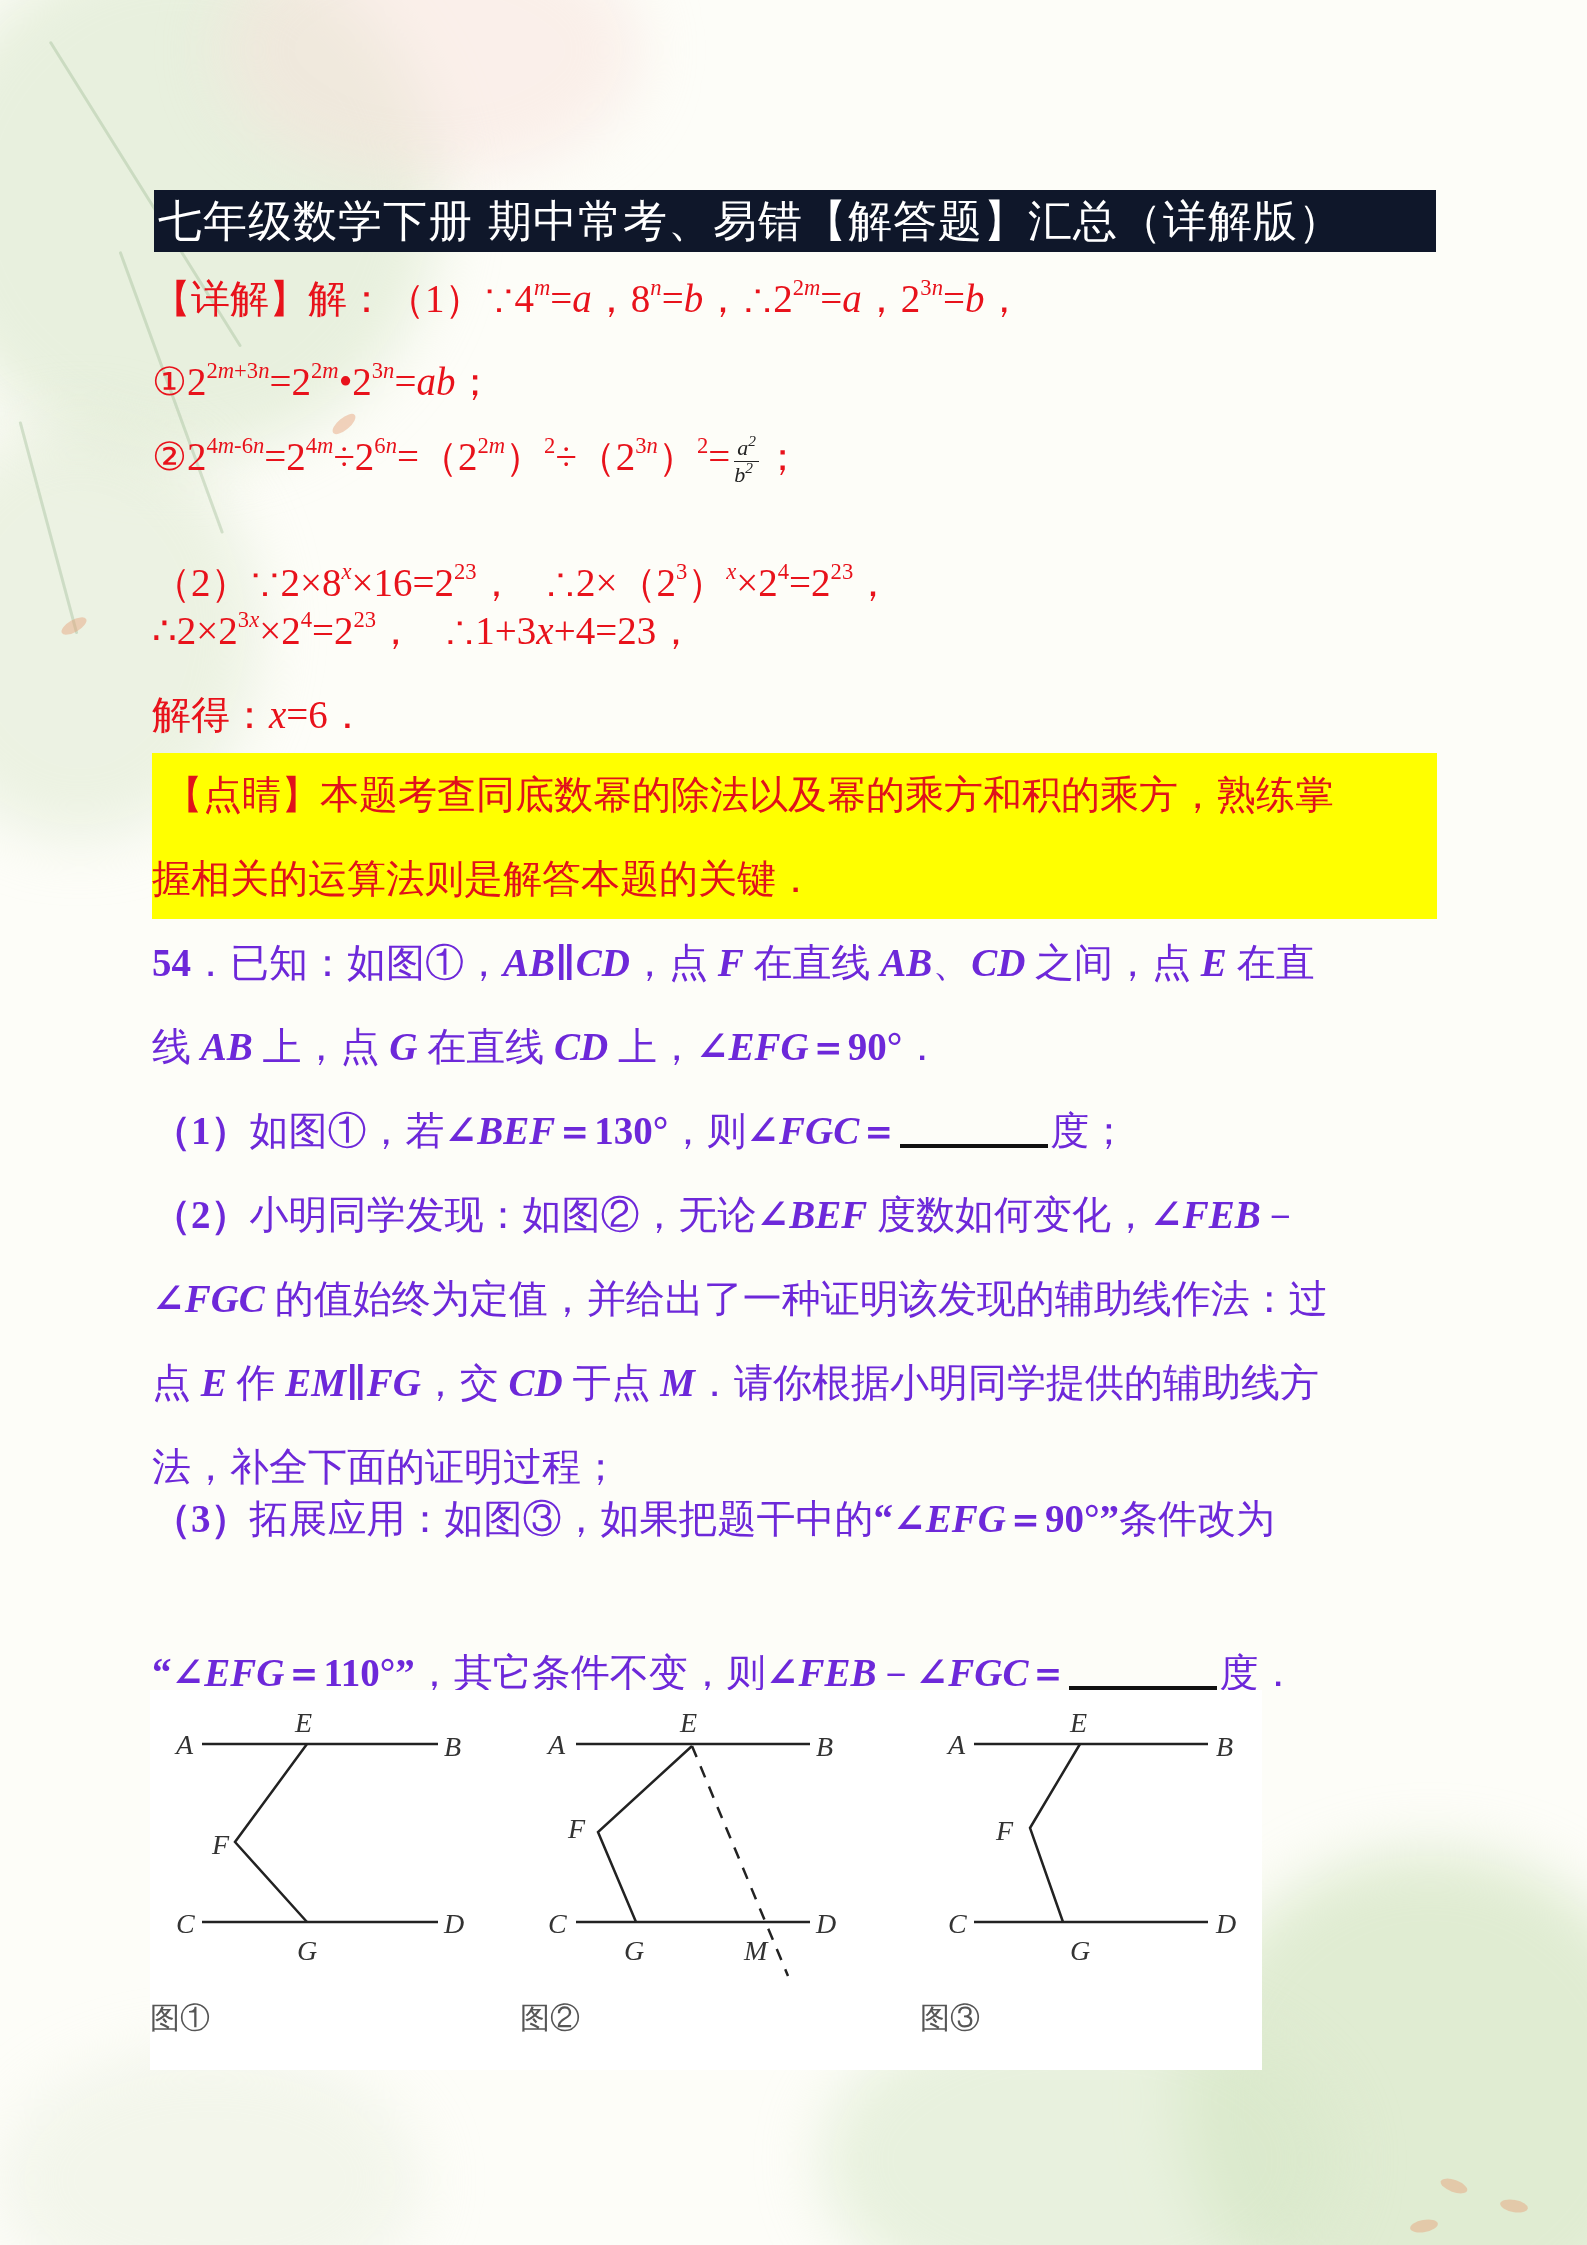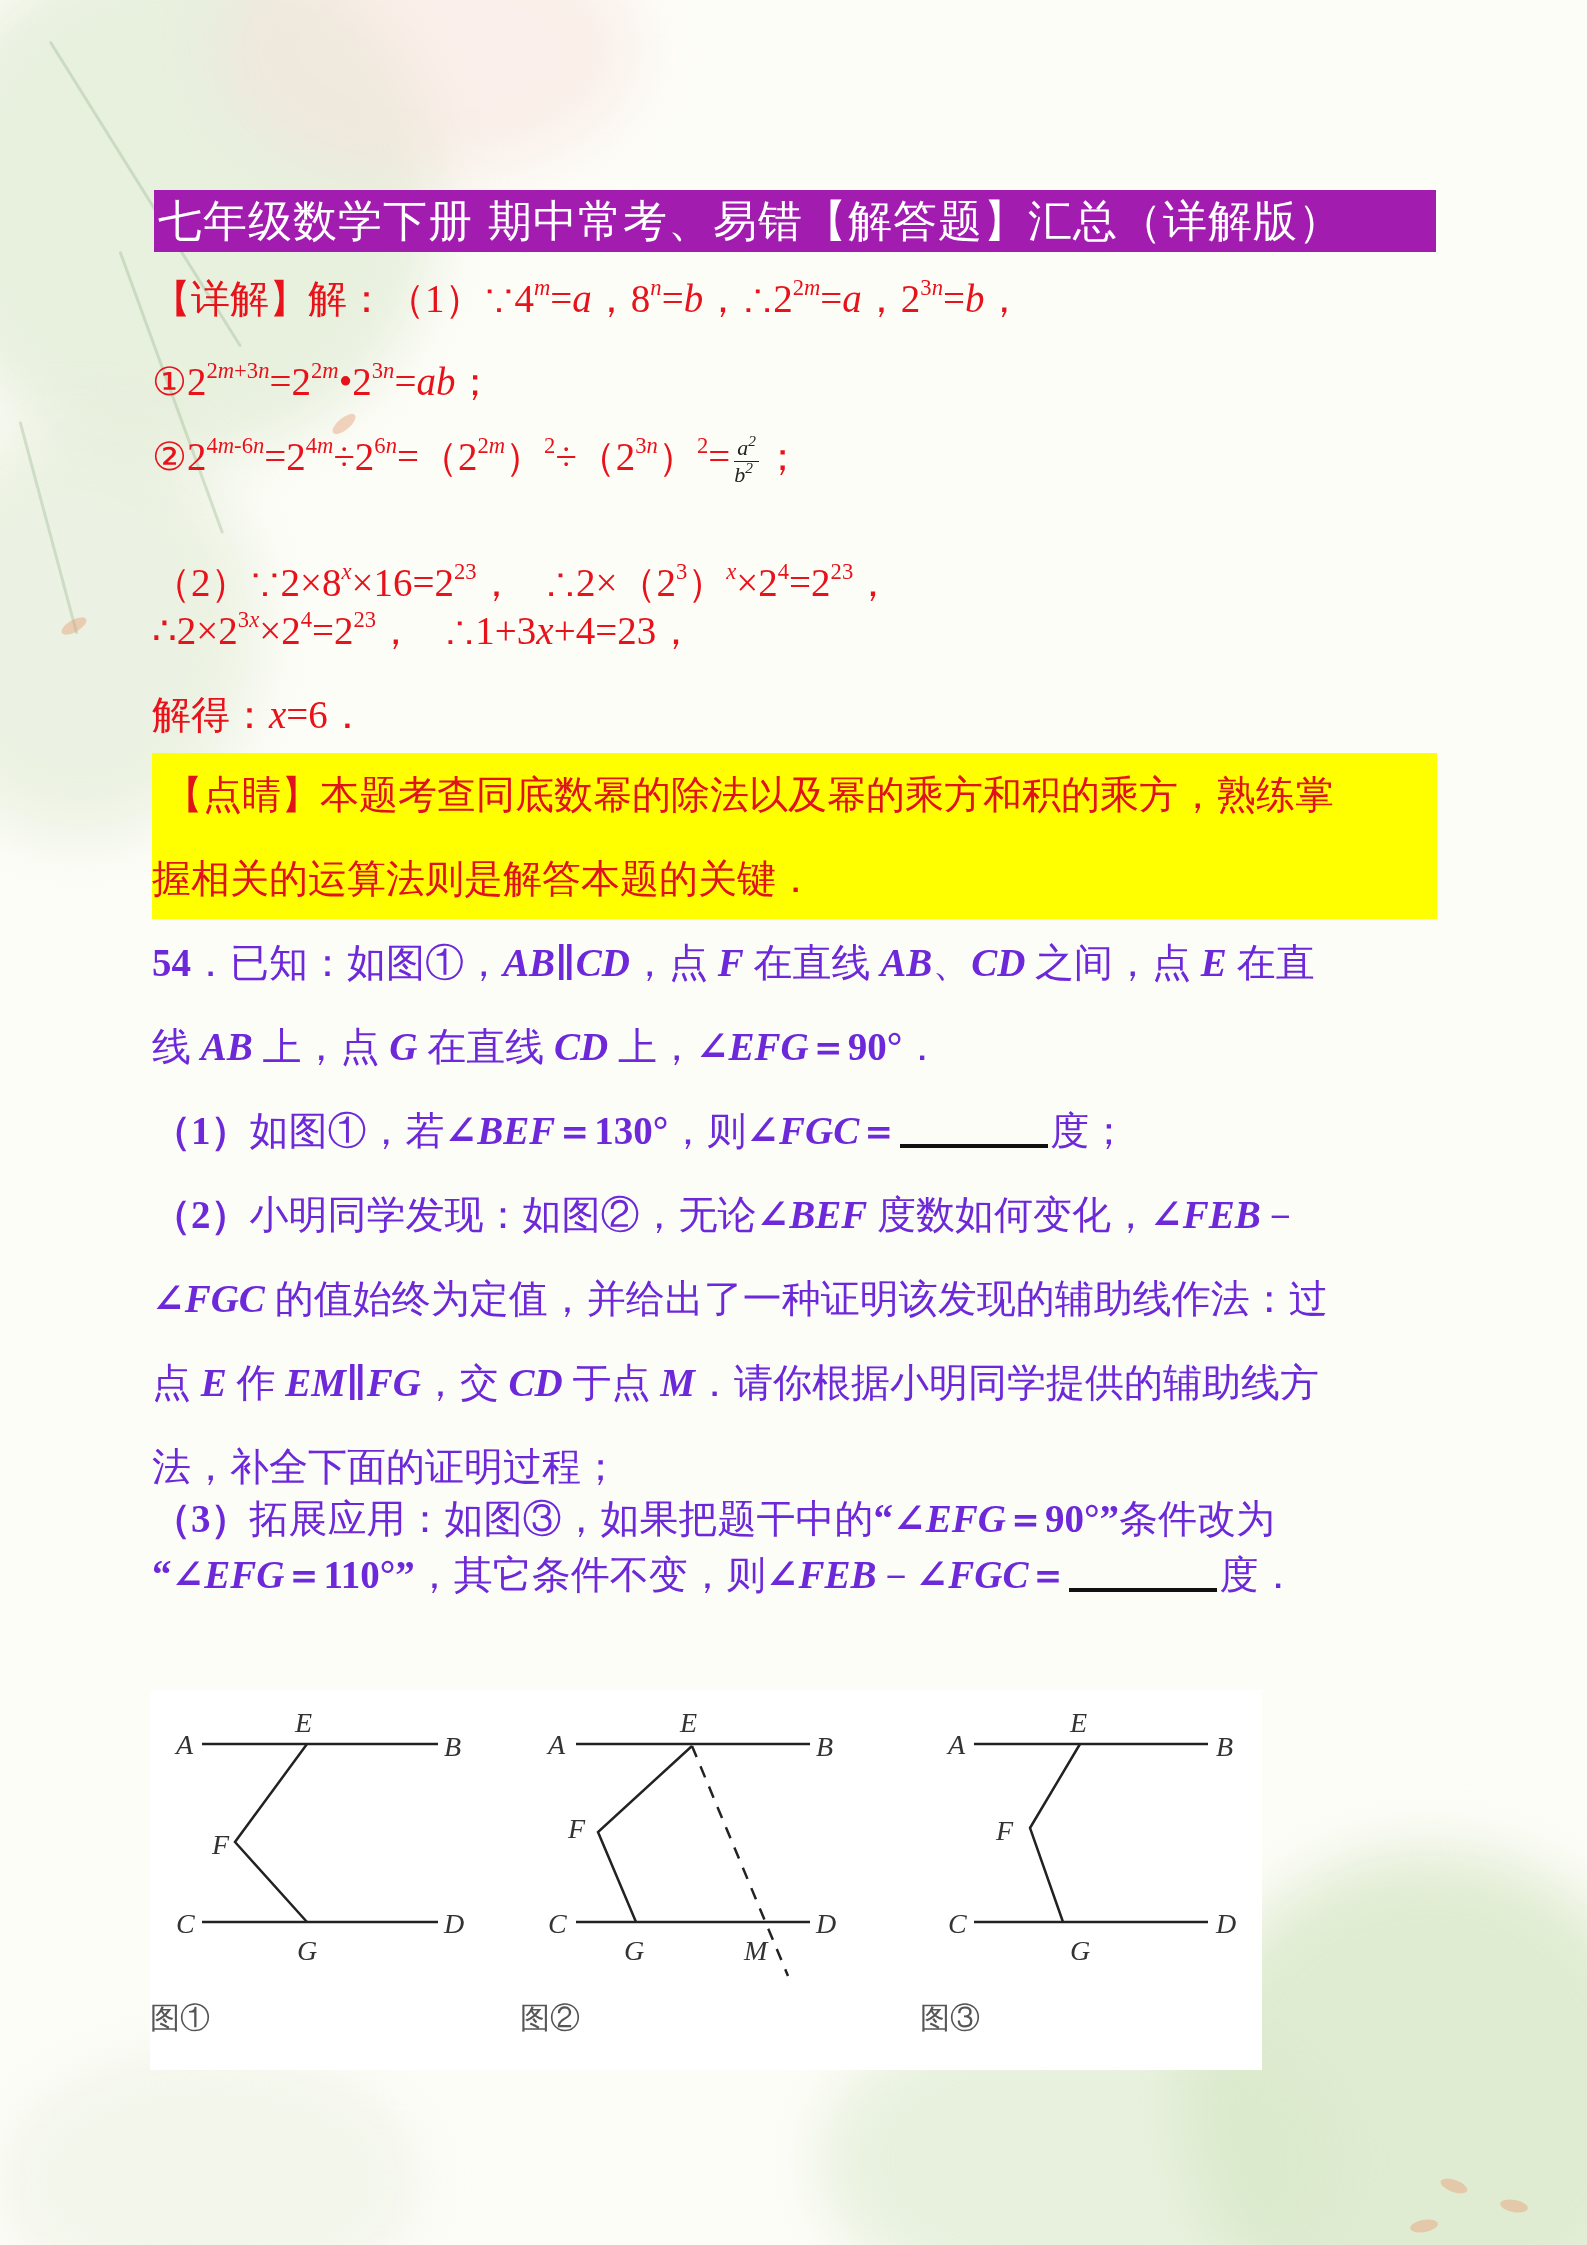--- a/index.html
+++ b/index.html
@@ -11,21 +11,21 @@
   
   .bg-layer { position: absolute; inset: 0; pointer-events: none; }
   .bg-blob { position: absolute; border-radius: 50%; filter: blur(30px); }
   .stem { position: absolute; height: 3px; background: rgba(150,180,140,0.35); transform-origin: left center; border-radius: 2px; }
   .anther { position: absolute; width: 28px; height: 12px; border-radius: 50%; background: rgba(230,160,120,0.45); }
 
   .page { position: absolute; left: 0; top: 0; width: 1587px; height: 2245px; }
 
   .header-banner {
     position: absolute; left: 154px; top: 190px; width: 1278px; height: 62px;
-    background: #a21caf; color: #ffffff;
+    background: #0f172a; color: #ffffff;
     font-family: "DejaVu Serif", serif; font-size: 44px; line-height: 62px;
     letter-spacing: 1px; white-space: nowrap; overflow: hidden; padding-left: 4px;
   }
 
   .line { position: absolute; left: 152px; white-space: nowrap; }
   .red { color: #e8121b; font-size: 39px; font-family: "Liberation Serif", "DejaVu Serif", serif; }
   .black { color: #6d28d9; font-size: 39px; font-family: "Liberation Serif", "DejaVu Serif", serif; }
   i.m { font-style: italic; }
   sup { font-size: 0.58em; vertical-align: 0.75em; line-height: 0; }
   .frac { display: inline-block; vertical-align: middle; text-align: left; font-size: 22px; color:#222; font-style: italic; line-height: 1; margin: 0 4px; }
@@ -118,21 +118,21 @@
   </div>
   <div class="line black" style="top:1356px;">
     点 <b><i class="m">E</i></b> 作 <b><i class="m">EM</i>∥<i class="m">FG</i></b>，交 <b><i class="m">CD</i></b> 于点 <b><i class="m">M</i></b>．请你根据小明同学提供的辅助线方
   </div>
   <div class="line black" style="top:1440px;">
     法，补全下面的证明过程；
   </div>
   <div class="line black" style="top:1492px;">
     <b>（3）</b>拓展应用：如图③，如果把题干中的<b>“∠<i class="m">EFG</i>＝90°”</b>条件改为
   </div>
-  <div class="line black" style="top:1548px;">
+  <div class="line black" style="top:1646px;">
     <b>“∠<i class="m">EFG</i>＝110°”</b>，其它条件不变，则<b>∠<i class="m">FEB</i></b>－<b>∠<i class="m">FGC</i>＝</b><span class="blank"></span>度．
   </div>
 
   <div class="figures">
 
     <div class="fig" style="left:0px;">
       <svg viewBox="0 0 360 370">
         <g stroke="#222" stroke-width="2.5" fill="none">
           <line x1="52" y1="54" x2="288" y2="54"></line>
           <line x1="52" y1="232" x2="288" y2="232"></line>

